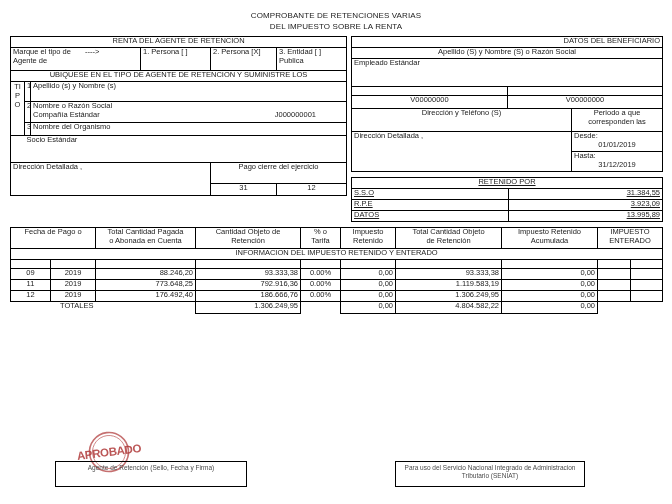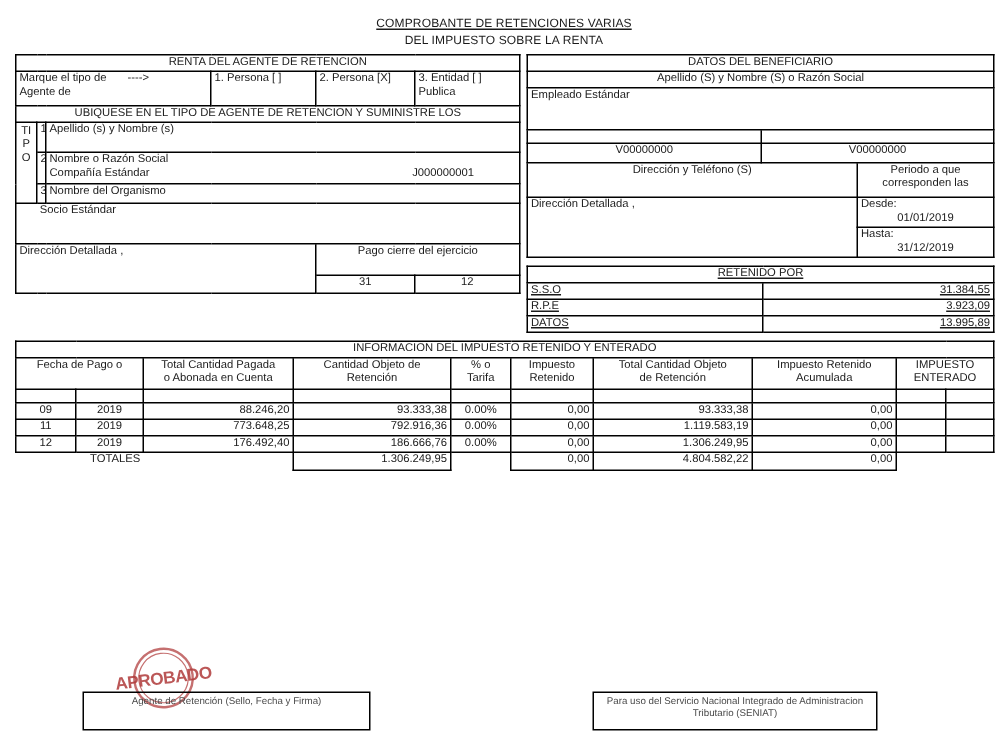--- a/index.html
+++ b/index.html
@@ -16,21 +16,21 @@
     color: #1b1b1b;
     overflow: hidden;
   }
   .page { position: relative; width: 672px; height: 504px; }
 
   
   .doc-title {
     position: absolute; left: 0; right: 0; text-align: center;
     font-size: 8px; letter-spacing: .1px;
   }
-  #title1 { top: 11px; text-decoration: underline; }
+  #title1 { top: 11px; }
   #title2 { top: 22px; }
 
   
   table.grid {
     border-collapse: collapse;
     table-layout: fixed;
     font-size: 7.5px;
     color: #1b1b1b;
   }
   table.grid td, table.grid th {
@@ -53,21 +53,21 @@
   #retenido-panel { position: absolute; left: 351px; top: 177px; width: 311px; text-decoration: underline; }
   #info-panel   { position: absolute; left: 10px;  top: 227px; width: 652px; }
 
   #agent-panel table, #benef-panel table,
   #retenido-panel table, #info-panel table { width: 100%; }
 
   .band {
     text-align: center;
     font-size: 7.5px;
   }
-  .band-left { text-align: center; }
+  .band-left { text-align: right; }
 
   .vert-tipo {
     font-size: 7.5px;
     line-height: 1.05;
     text-align: center;
     padding-top: 1px !important;
   }
 
   
   #footer-left {
@@ -261,23 +261,20 @@
           <col style="width:105px">
         <col style="width:40px">
           <col style="width:55px">
         <col style="width:106px">
           <col style="width:96px">
         <col style="width:33px">
           <col style="width:32px">
       </colgroup>
       <tbody>
           <tr>
-        <td colspan="10" class="ctr" style="height:10px">INFORMACION DEL IMPUESTO RETENIDO Y ENTERADO</td>
-      </tr>
-      <tr>
         <td colspan="2" class="ctr" style="height:20px">Fecha de Pago o</td>
         <td class="ctr">
           <div>Total Cantidad Pagada</div>
           <div>o Abonada en Cuenta</div>
         </td>
         <td class="ctr">
           <div>Cantidad Objeto de</div>
           <div>Retención</div>
         </td>
         <td class="ctr">
@@ -290,20 +287,23 @@
         </td>
         <td class="ctr">
           <div>Total Cantidad Objeto</div>
           <div>de Retención</div>
         </td>
         <td class="ctr">
           <div>Impuesto Retenido</div>
           <div>Acumulada</div>
         </td>
         <td colspan="2" class="ctr">IMPUESTO ENTERADO</td>
+      </tr>
+      <tr>
+        <td colspan="10" class="ctr" style="height:10px">INFORMACION DEL IMPUESTO RETENIDO Y ENTERADO</td>
       </tr>
       <tr>
         <td style="height:8px"></td>
         <td></td>
         <td></td>
         <td></td>
         <td></td>
         <td></td>
         <td></td>
         <td></td>

